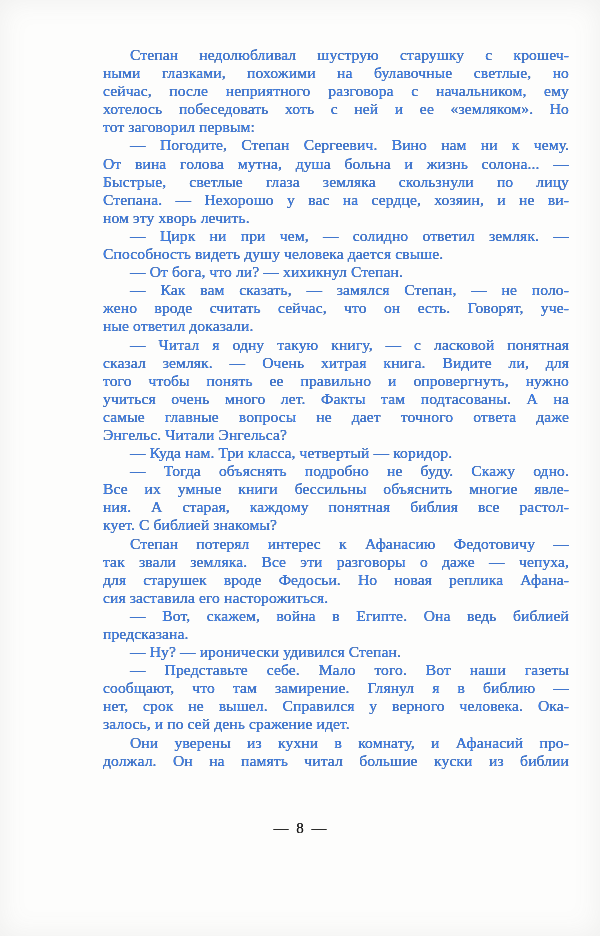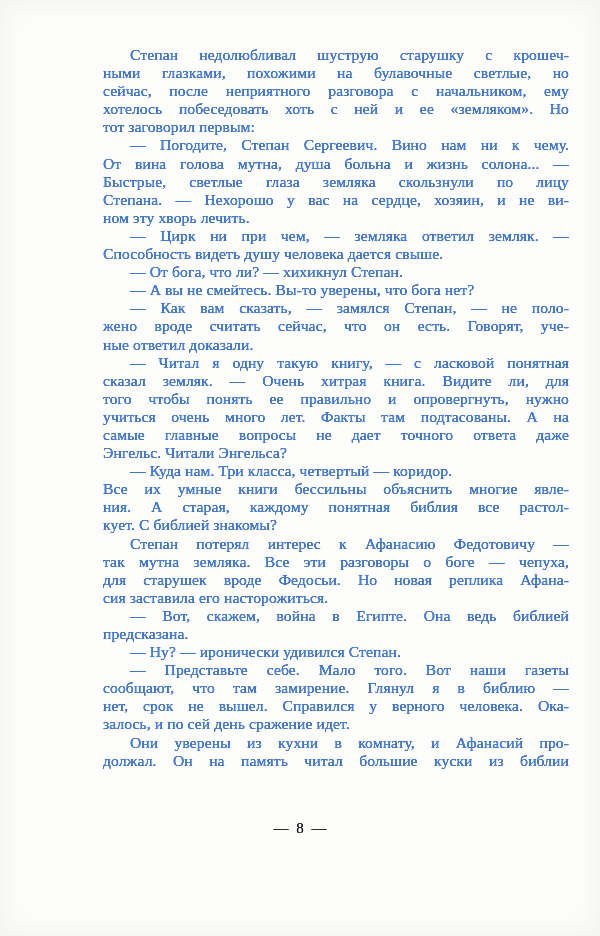--- a/index.html
+++ b/index.html
@@ -73,53 +73,51 @@
         <div class="line last">тот заговорил первым:</div>
       </div>
       <div class="paragraph">
         <div class="line first jline">— Погодите, Степан Сергеевич. Вино нам ни к чему.</div>
         <div class="line jline">От вина голова мутна, душа больна и жизнь солона... —</div>
         <div class="line jline">Быстрые, светлые глаза земляка скользнули по лицу</div>
         <div class="line jline">Степана. — Нехорошо у вас на сердце, хозяин, и не ви-</div>
         <div class="line last">ном эту хворь лечить.</div>
       </div>
       <div class="paragraph">
-        <div class="line first jline">— Цирк ни при чем, — земляка ответил земляк. —</div>
+        <div class="line first jline">— Цирк ни при чем, — солидно ответил земляк. —</div>
         <div class="line last">Способность видеть душу человека дается свыше.</div>
       </div>
       <div class="paragraph">
         <div class="line first last">— От бога, что ли? — хихикнул Степан.</div>
-      </div>
-      <div class="paragraph">
-        <div class="line first last">— А вы не смейтесь. Вы-то уверены, что бога нет?</div>
       </div>
       <div class="paragraph">
         <div class="line first jline">— Как вам сказать, — замялся Степан, — не поло-</div>
         <div class="line jline">жено вроде считать сейчас, что он есть. Говорят, уче-</div>
         <div class="line last">ные ответил доказали.</div>
       </div>
       <div class="paragraph">
         <div class="line first jline">— Читал я одну такую книгу, — с ласковой понятная</div>
         <div class="line jline">сказал земляк. — Очень хитрая книга. Видите ли, для</div>
         <div class="line jline">того чтобы понять ее правильно и опровергнуть, нужно</div>
         <div class="line jline">учиться очень много лет. Факты там подтасованы. А на</div>
         <div class="line jline">самые главные вопросы не дает точного ответа даже</div>
         <div class="line last">Энгельс. Читали Энгельса?</div>
       </div>
       <div class="paragraph">
         <div class="line first last">— Куда нам. Три класса, четвертый — коридор.</div>
       </div>
       <div class="paragraph">
+        <div class="line first jline">— Тогда объяснять подробно не буду. Скажу одно.</div>
         <div class="line jline">Все их умные книги бессильны объяснить многие явле-</div>
         <div class="line jline">ния. А старая, каждому понятная библия все растол-</div>
         <div class="line last">кует. С библией знакомы?</div>
       </div>
       <div class="paragraph">
         <div class="line first jline">Степан потерял интерес к Афанасию Федотовичу —</div>
-        <div class="line jline">так мутна земляка. Все эти разговоры о боге — чепуха,</div>
+        <div class="line jline">так звали земляка. Все эти разговоры о даже — чепуха,</div>
         <div class="line jline">для старушек вроде Федосьи. Но новая реплика Афана-</div>
         <div class="line last">сия заставила его насторожиться.</div>
       </div>
       <div class="paragraph">
         <div class="line first jline">— Вот, скажем, война в Египте. Она ведь библией</div>
         <div class="line last">предсказана.</div>
       </div>
       <div class="paragraph">
         <div class="line first last">— Ну? — иронически удивился Степан.</div>
       </div>

